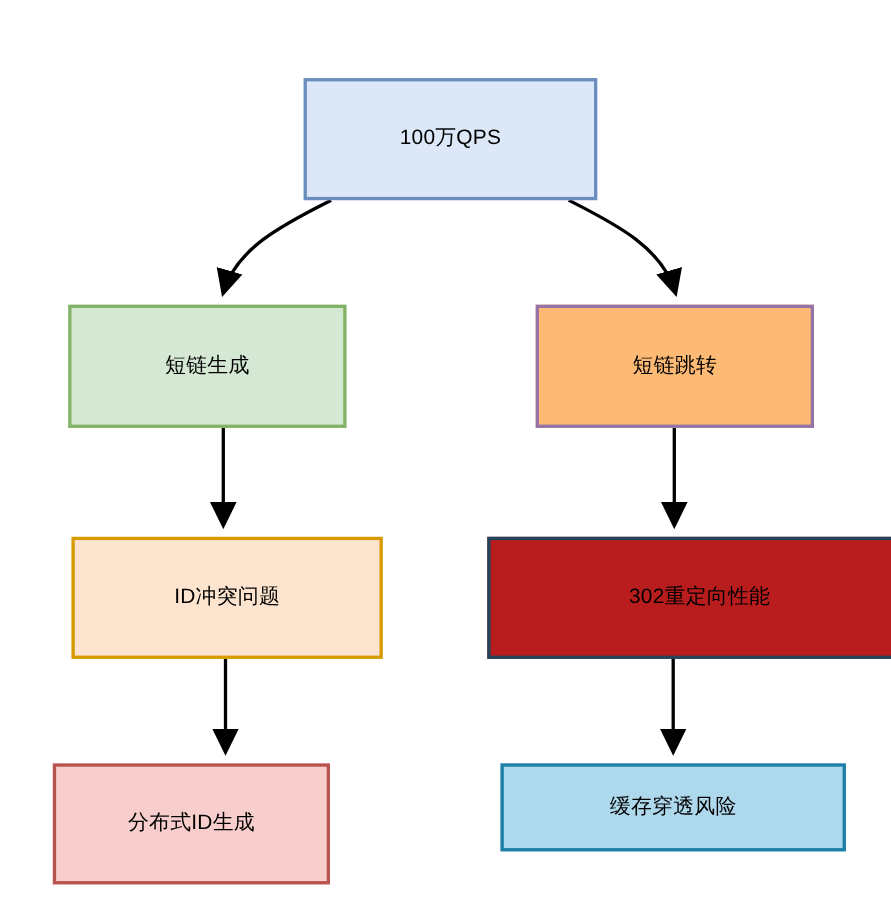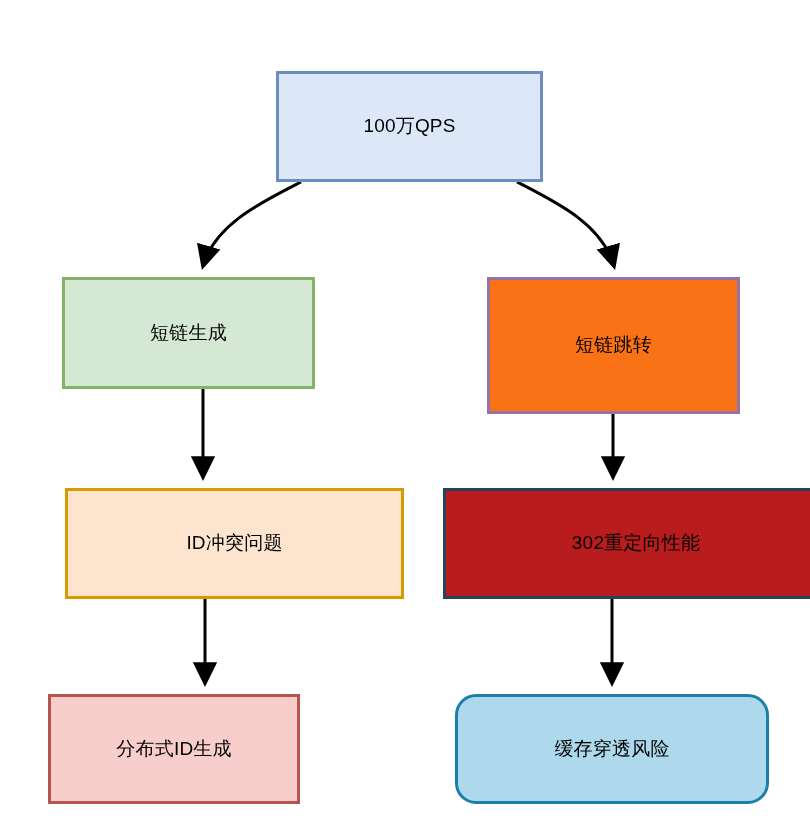--- a/index.html
+++ b/index.html
@@ -73,33 +73,33 @@
   </svg>
 
   <div class="node" style="left: 276px; top: 35px; width: 267px; height: 111px; background: rgb(220, 232, 248); border-color: rgb(108, 142, 191); border-width: 3px;">
     <span class="node-label" style="color: rgb(0, 0, 0);">100万QPS</span>
   </div>
 
   <div class="node" style="left: 62px; top: 241px; width: 253px; height: 112px; background: rgb(213, 232, 212); border-color: rgb(130, 179, 102); border-width: 3px;">
     <span class="node-label" style="color: rgb(0, 0, 0);">短链生成</span>
   </div>
 
-  <div class="node" style="left: 487px; top: 241px; width: 253px; height: 137px; background: #f97316; border-color: rgb(150, 115, 166); border-width: 3px;">
+  <div class="node" style="left: 487px; top: 241px; width: 253px; height: 112px; background: #fdba74; border-color: rgb(150, 115, 166); border-width: 3px;">
     <span class="node-label" style="color: rgb(0, 0, 0);">短链跳转</span>
   </div>
 
-  <div class="node" style="left: 65px; top: 452px; width: 339px; height: 111px; background: rgb(252, 228, 206); border-color: rgb(215, 155, 0); border-width: 3px;">
+  <div class="node" style="left: 65px; top: 452px; width: 283px; height: 111px; background: rgb(252, 228, 206); border-color: rgb(215, 155, 0); border-width: 3px;">
     <span class="node-label" style="color: rgb(0, 0, 0);">ID冲突问题</span>
   </div>
 
   <div class="node" style="left: 443px; top: 452px; width: 386px; height: 111px; background: #b91c1c; border-color: rgb(35, 68, 93); border-width: 3px;">
     <span class="node-label" style="color: rgb(0, 0, 0);">302重定向性能</span>
   </div>
 
   <div class="node" style="left: 48px; top: 658px; width: 252px; height: 110px; background: rgb(248, 206, 204); border-color: rgb(184, 84, 80); border-width: 3px;">
     <span class="node-label" style="color: rgb(0, 0, 0);">分布式ID生成</span>
   </div>
 
-  <div class="node" style="left: 455px; top: 658px; width: 314px; height: 110px; background: rgb(174, 216, 236); border-color: rgb(27, 127, 168); border-width: 3px; border-radius: 21px;">
+  <div class="node" style="left: 455px; top: 658px; width: 314px; height: 80px; background: rgb(174, 216, 236); border-color: rgb(27, 127, 168); border-width: 3px;">
     <span class="node-label" style="color: rgb(0, 0, 0);">缓存穿透风险</span>
   </div>
 
 </div>
 
 </body></html>

